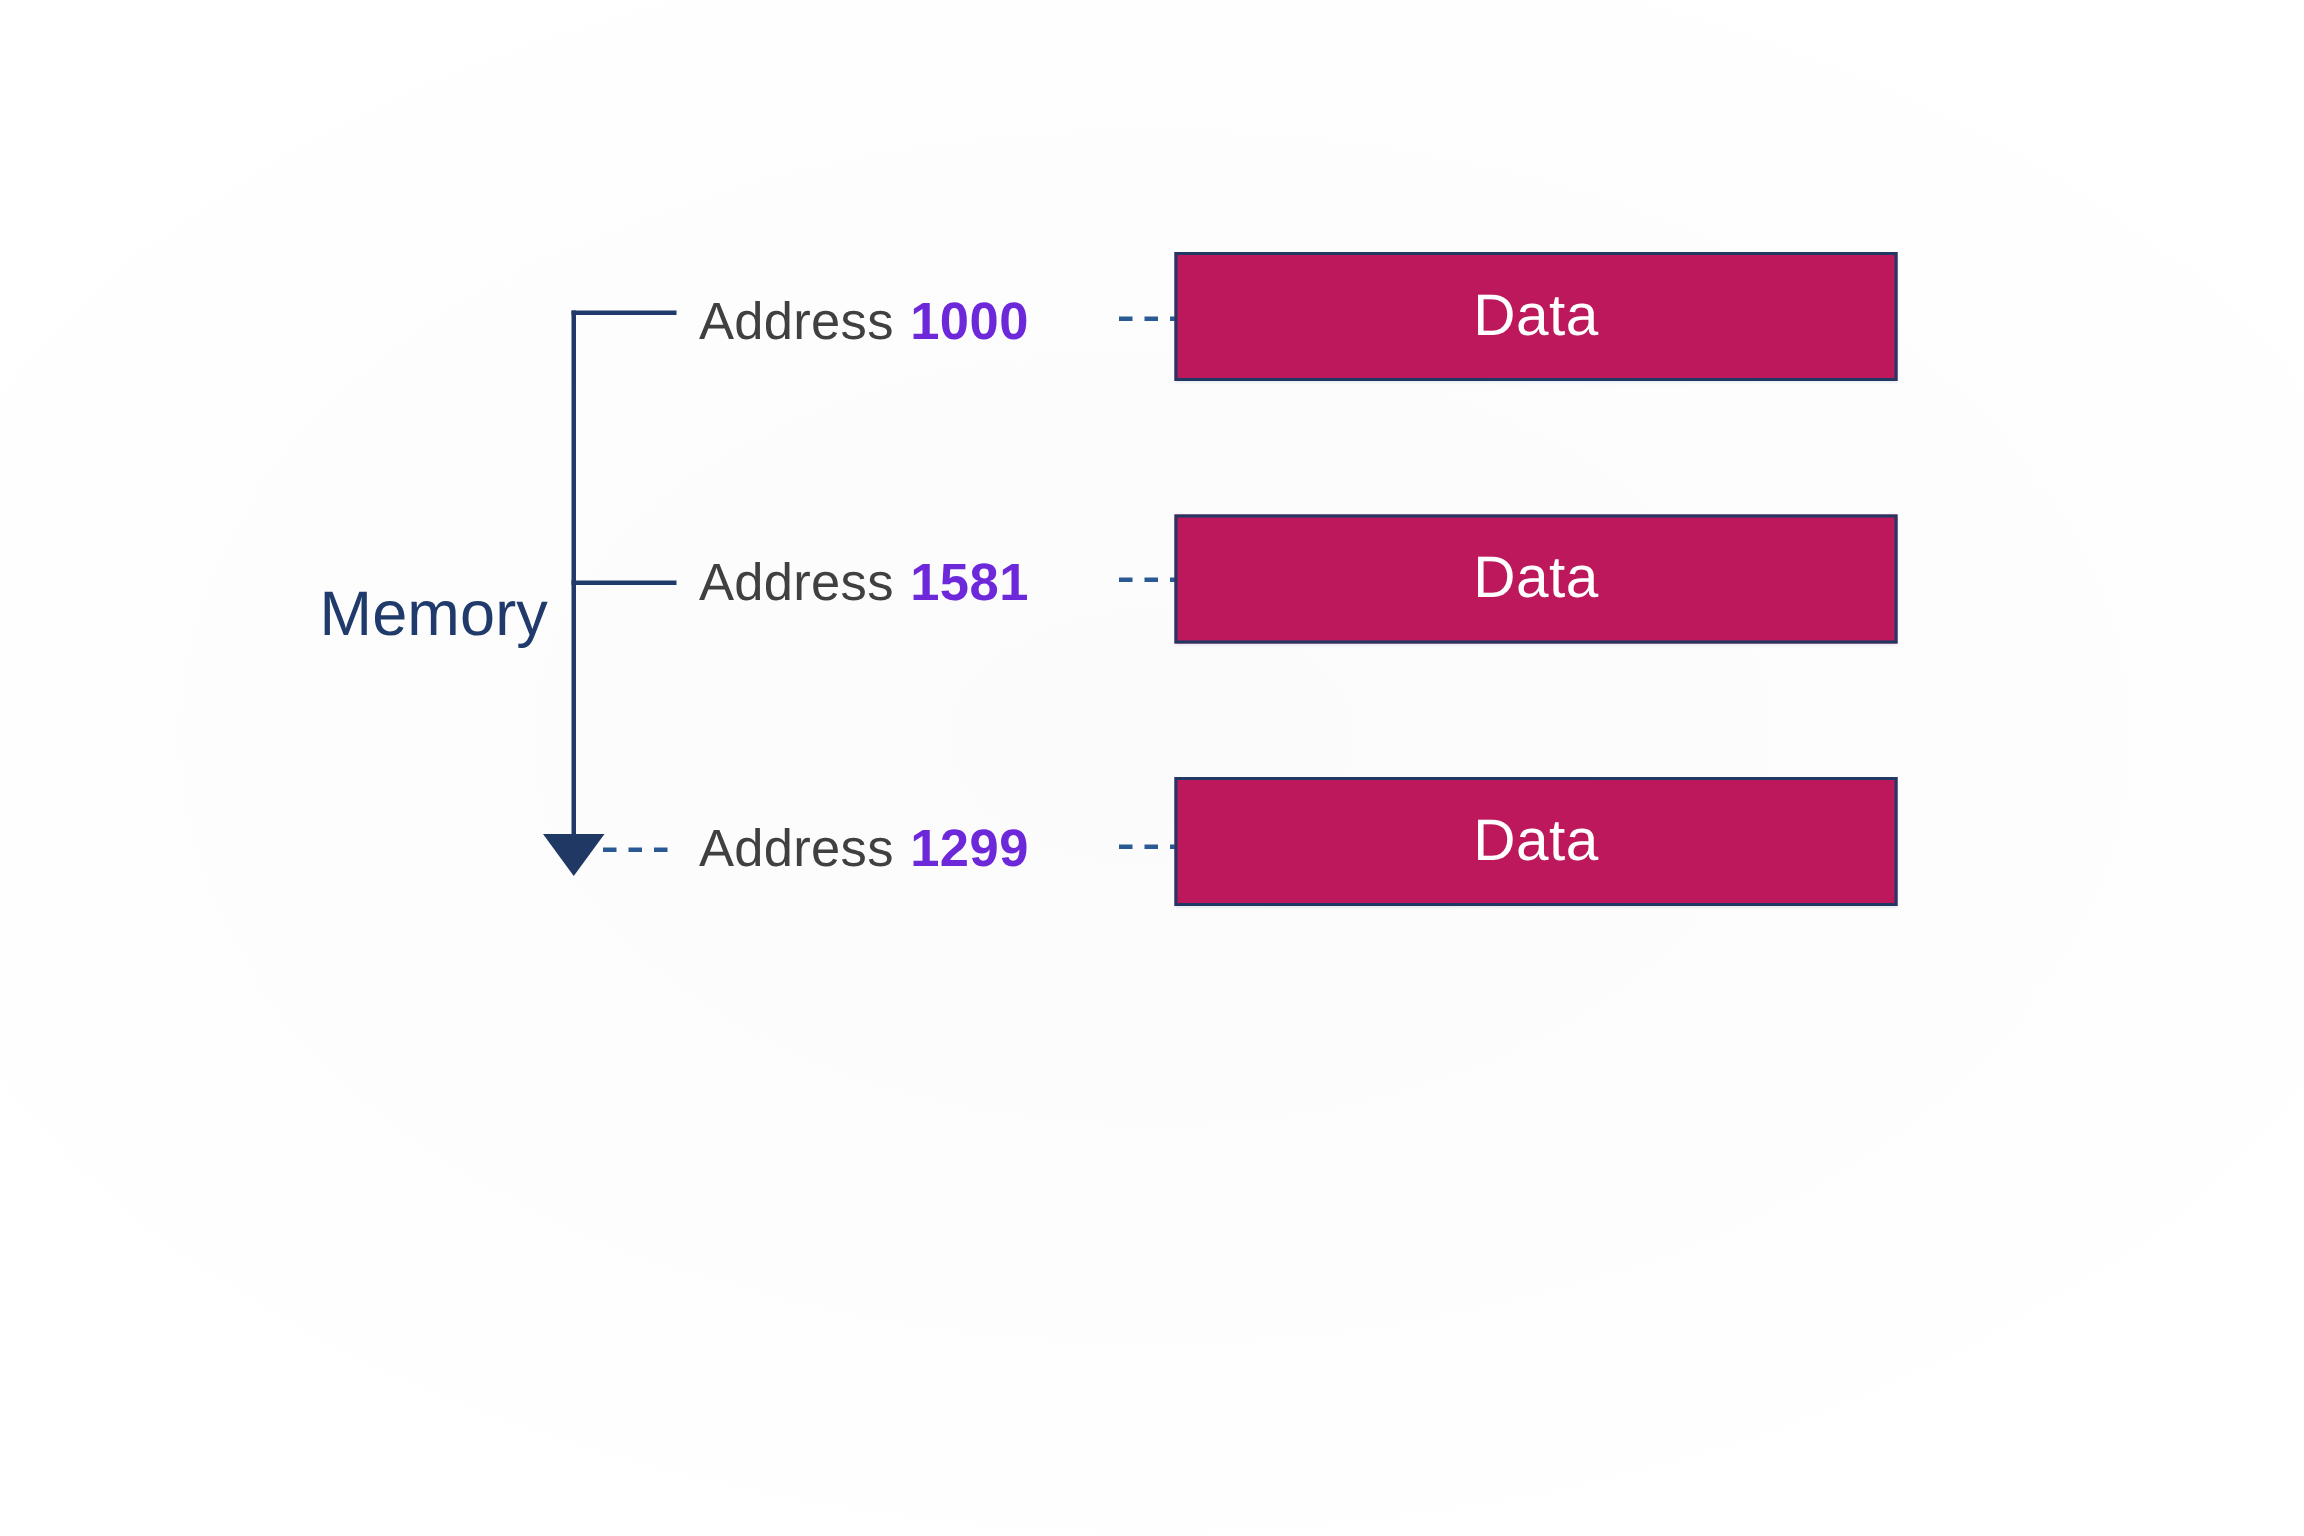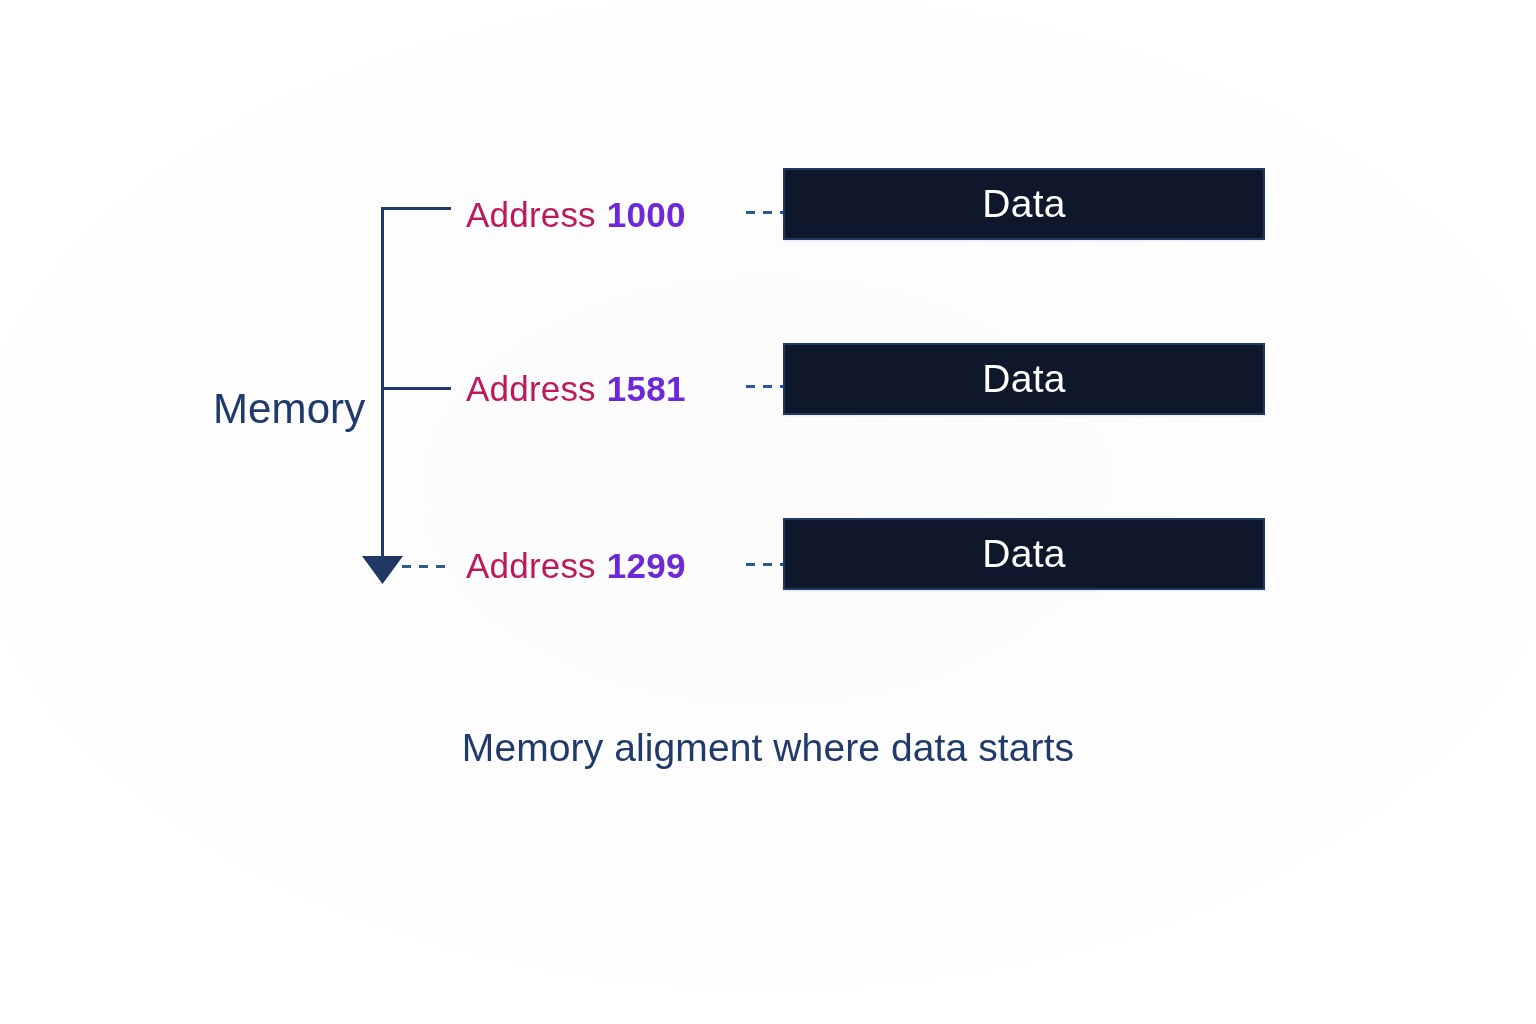--- a/index.html
+++ b/index.html
@@ -49,40 +49,40 @@
   .addr-row {
     position: absolute;
     left: 466px;
     height: 46px;
     display: flex;
     align-items: center;
     white-space: nowrap;
   }
   .addr-word {
     font-size: 35px;
-    color: #be185d;
+    color: #404040;
     font-weight: 400;
     letter-spacing: 0.2px;
   }
   .addr-num {
     font-size: 35px;
     color: #6d28d9;
     font-weight: 700;
     margin-left: 11px;
     letter-spacing: 0.3px;
   }
 
   
   .data-box {
     position: absolute;
     left: 783px;
     width: 482px;
-    height: 72px;
+    height: 86px;
     box-sizing: border-box;
-    background: #0f172a;
+    background: #be185d;
     border: 2px solid #1f3864;
     display: flex;
     align-items: center;
     justify-content: center;
     box-shadow: 0 1px 2px rgba(30,50,90,0.10);
   }
   .data-box-label {
     font-size: 39px;
     color: #ffffff;
     font-weight: 400;
@@ -148,16 +148,15 @@
 
   <div class="addr-row" style="top:543px;">
     <span class="addr-word">Address</span>
     <span class="addr-num">1299</span>
   </div>
   <div class="data-box" style="top:518px;">
     <span class="data-box-label">Data</span>
   </div>
 
   <div id="caption">
-    <div class="caption-line">Memory aligment where data starts</div>
   </div>
 
 </div>
 
 </body></html>

